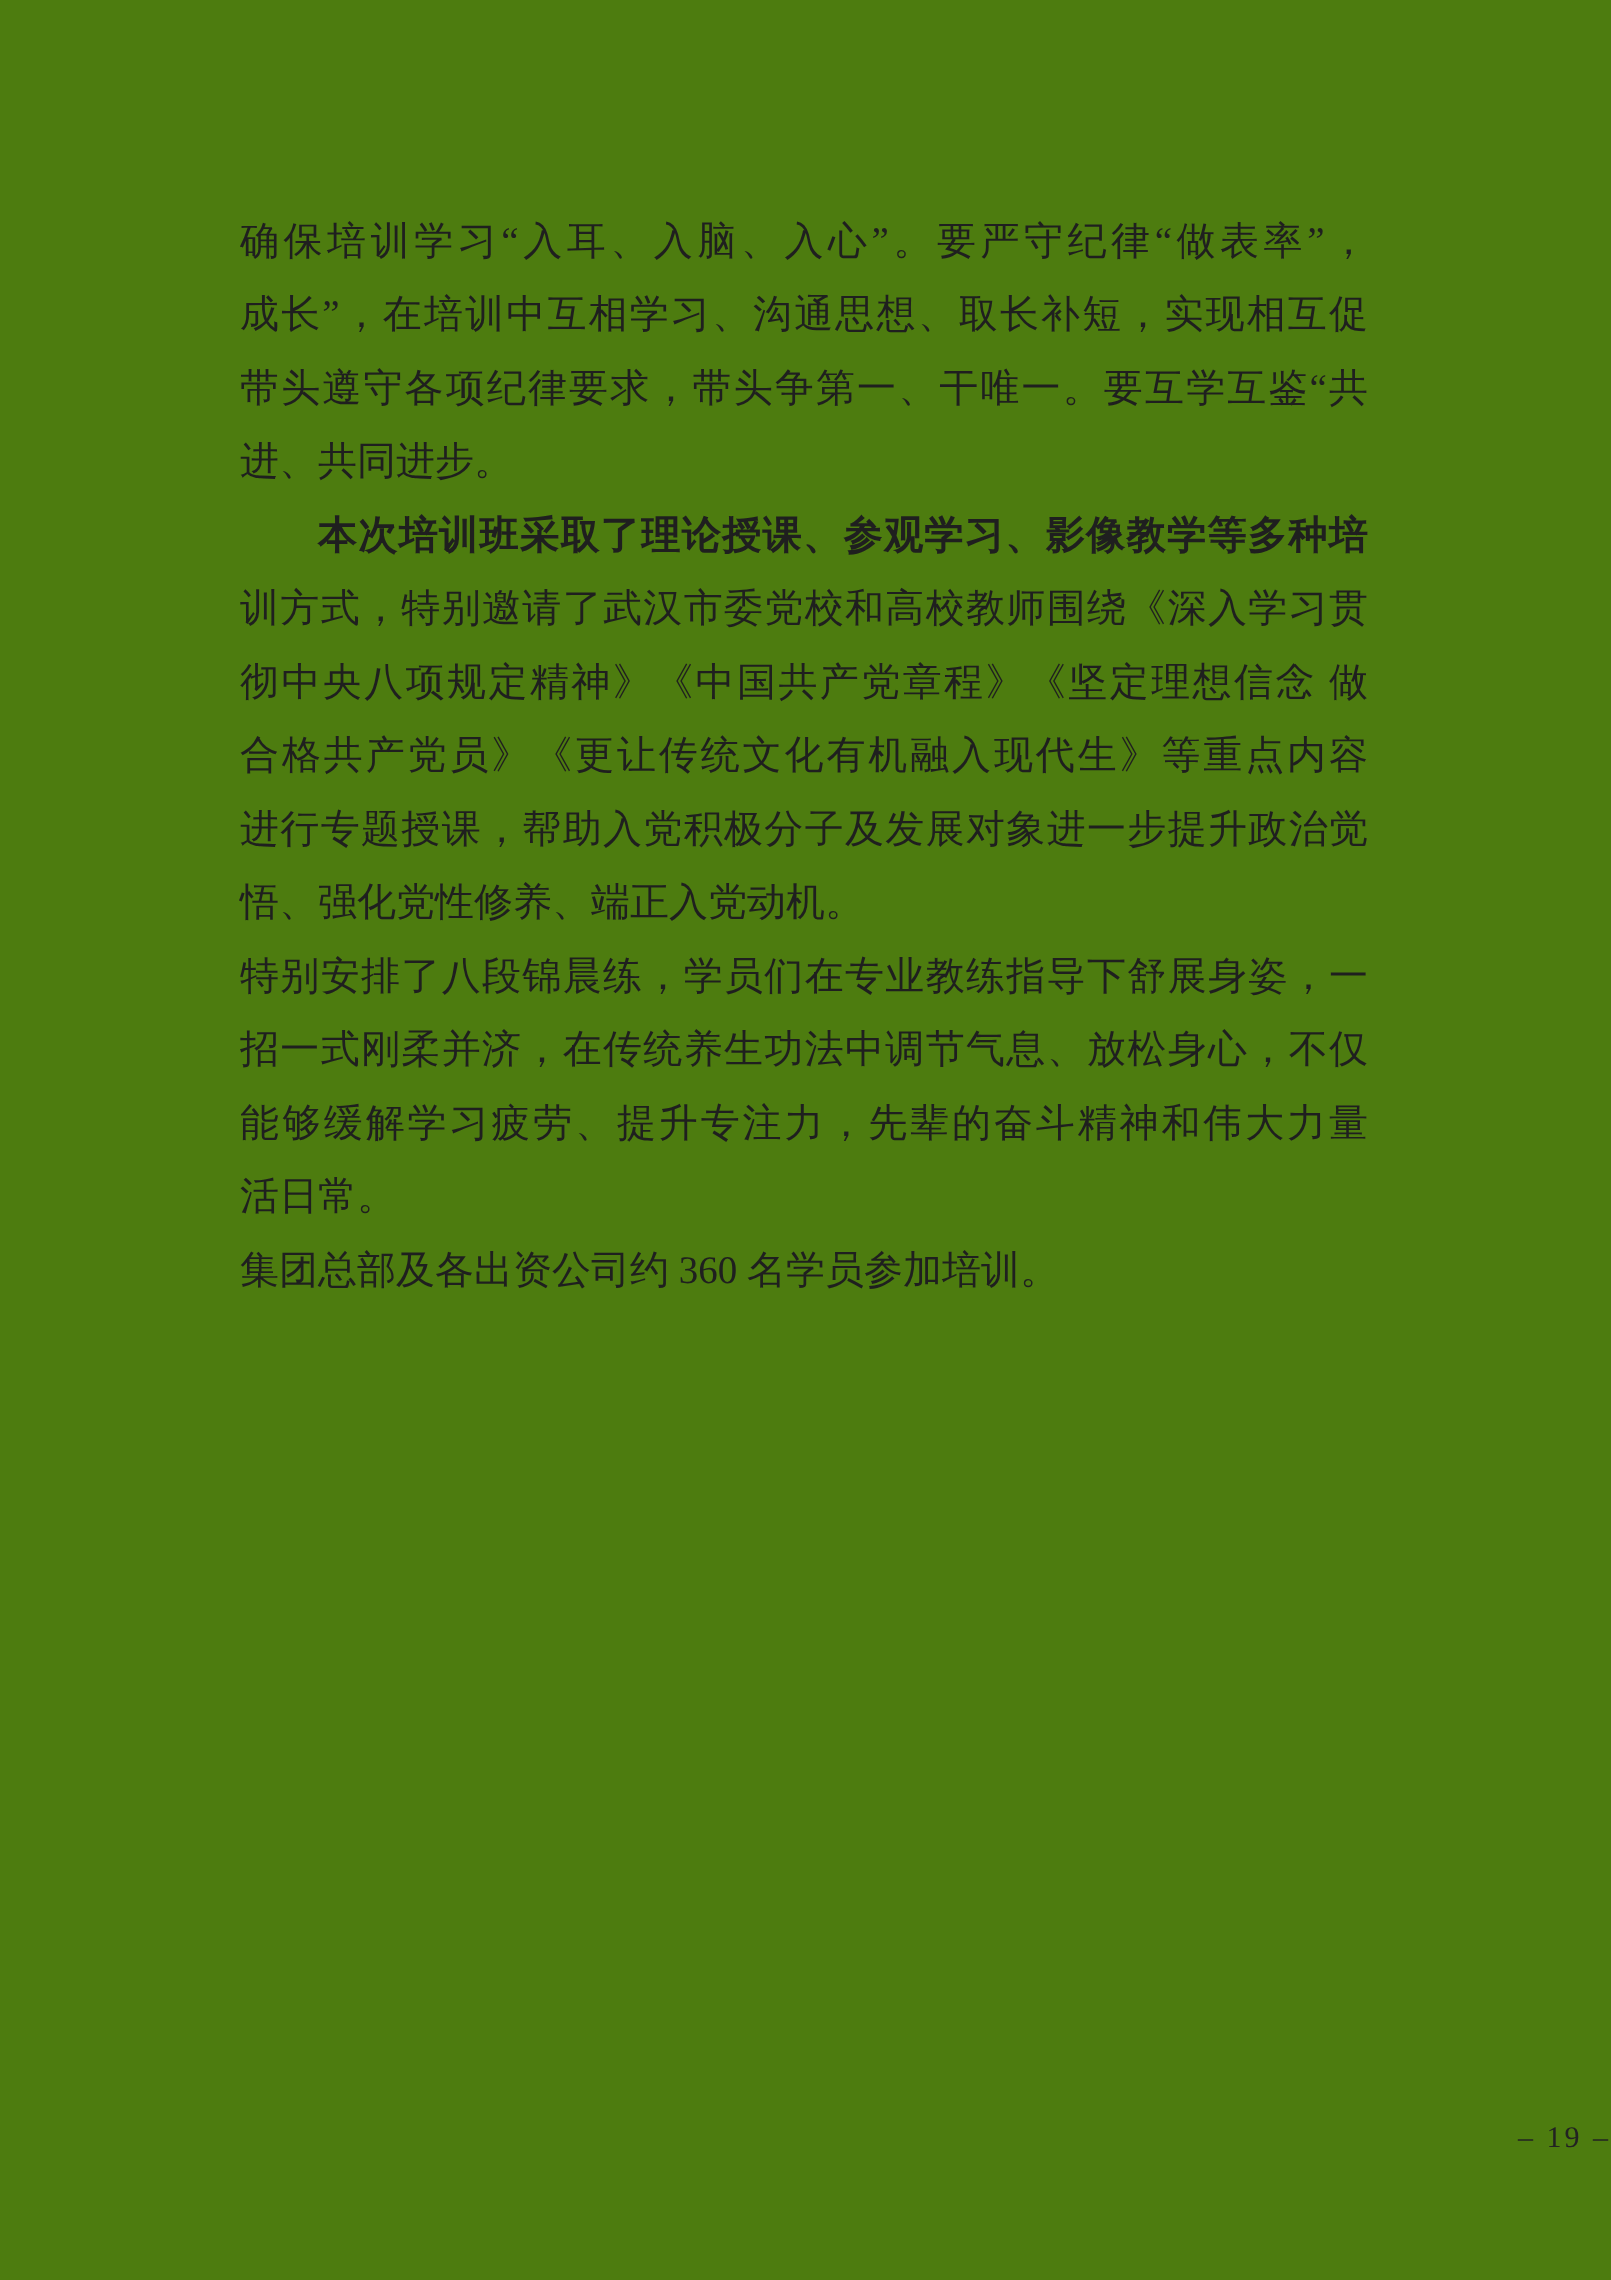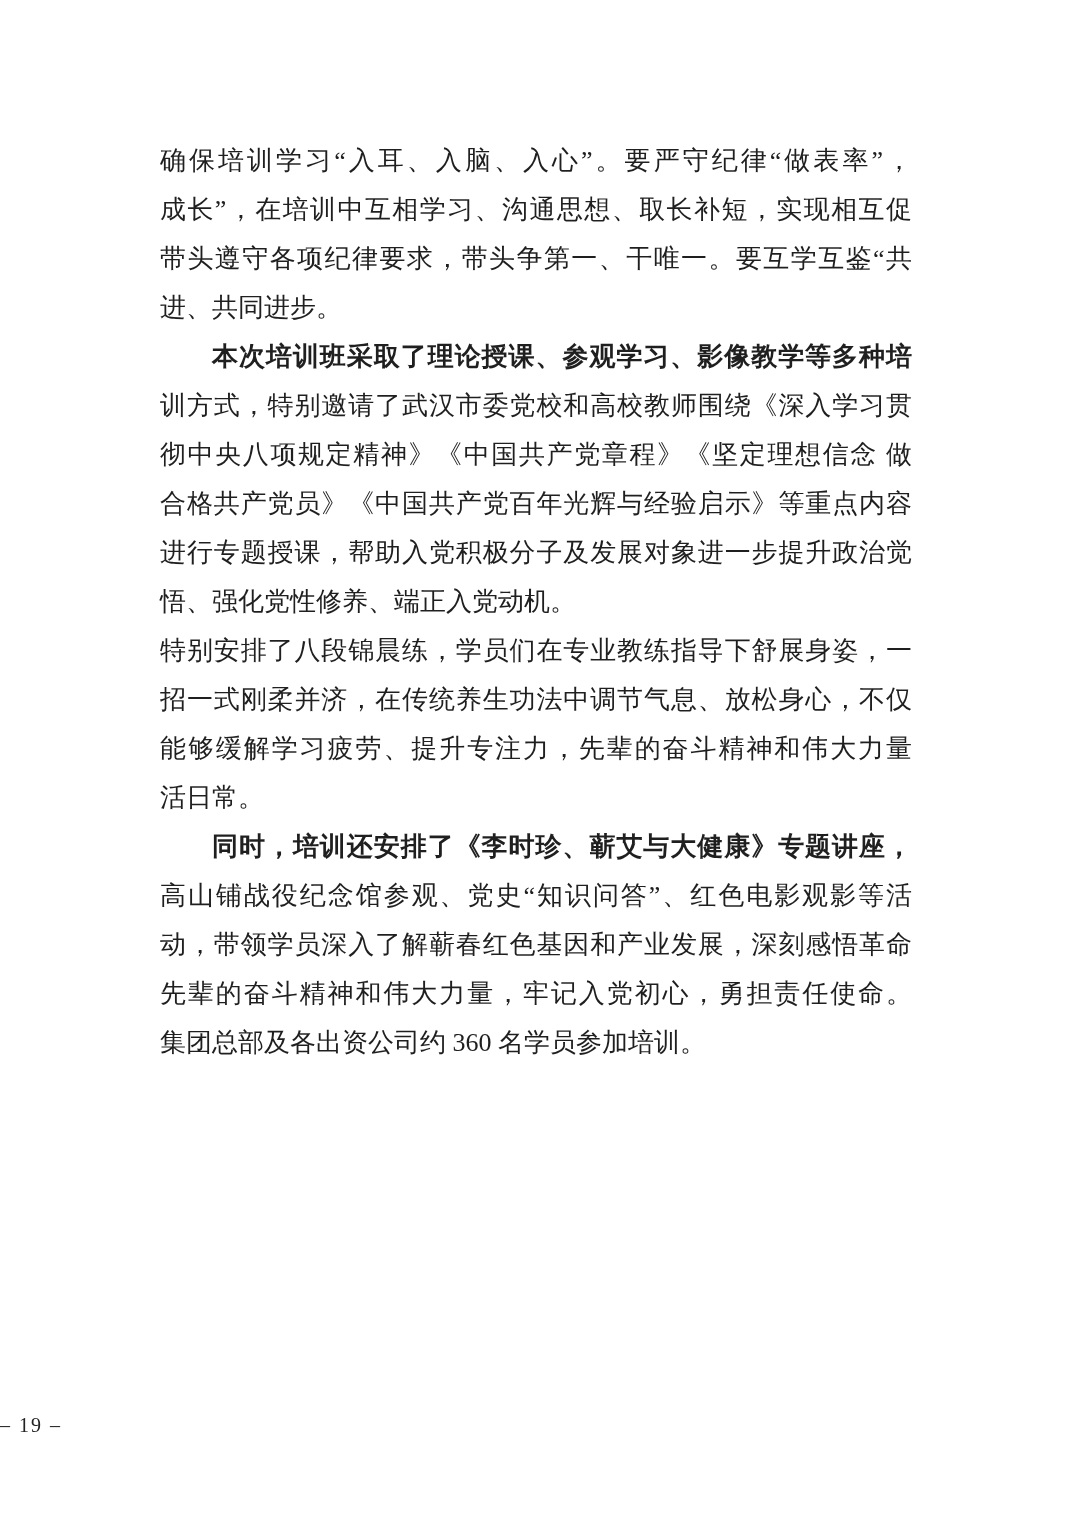--- a/index.html
+++ b/index.html
@@ -1,21 +1,21 @@
 <!DOCTYPE html>
 <html><head>
 <meta charset="utf-8">
 <style>
   html, body { margin: 0; padding: 0; background: #e8e8e8; }
   .page {
     position: relative;
     width: 1074px;
     height: 1520px;
     margin: 0 auto;
-    background: #ffffff;
+    background: #4d7c0f;
     overflow: hidden;
     font-family: "Liberation Serif", "DejaVu Serif", serif;
     color: #1f1f1f;
   }
   .doc-body {
     position: absolute;
     left: 160px;
     top: 136px;
     width: 752px;
   }
@@ -40,21 +40,21 @@
   
   .line.first {
     text-indent: 2em;
     font-weight: bold;
   }
   .footer {
     position: absolute;
     top: 1408px;
     left: 0;
     width: 100%;
-    text-align: left;
+    text-align: right;
     font-size: 20px;
     line-height: 34px;
     letter-spacing: 2px;
     color: #222222;
   }
 </style>
 </head>
 <body>
 
 <div class="page">
@@ -65,38 +65,32 @@
       <div class="line fill">确保培训学习“入耳、入脑、入心”。要严守纪律“做表率”，</div>
       <div class="line fill">成长”，在培训中互相学习、沟通思想、取长补短，实现相互促</div>
       <div class="line fill">带头遵守各项纪律要求，带头争第一、干唯一。要互学互鉴“共</div>
       <div class="line end">进、共同进步。</div>
     </div>
 
     <div class="para">
       <div class="line fill first">本次培训班采取了理论授课、参观学习、影像教学等多种培</div>
       <div class="line fill">训方式，特别邀请了武汉市委党校和高校教师围绕《深入学习贯</div>
       <div class="line fill">彻中央八项规定精神》《中国共产党章程》《坚定理想信念 做</div>
-      <div class="line fill">合格共产党员》《中国共产党百年光辉与经验启示》等重点内容</div>
+      <div class="line fill">合格共产党员》《更让传统文化有机融入现代生》等重点内容</div>
       <div class="line fill">进行专题授课，帮助入党积极分子及发展对象进一步提升政治觉</div>
       <div class="line end">悟、强化党性修养、端正入党动机。</div>
     </div>
 
     <div class="para">
       <div class="line fill">特别安排了八段锦晨练，学员们在专业教练指导下舒展身姿，一</div>
       <div class="line fill">招一式刚柔并济，在传统养生功法中调节气息、放松身心，不仅</div>
       <div class="line fill">能够缓解学习疲劳、提升专注力，先辈的奋斗精神和伟大力量</div>
       <div class="line end">活日常。</div>
     </div>
 
-    <div class="para">
-      <div class="line fill first">同时，培训还安排了《李时珍、蕲艾与大健康》专题讲座，</div>
-      <div class="line fill">高山铺战役纪念馆参观、党史“知识问答”、红色电影观影等活</div>
-      <div class="line fill">动，带领学员深入了解蕲春红色基因和产业发展，深刻感悟革命</div>
-      <div class="line fill">先辈的奋斗精神和伟大力量，牢记入党初心，勇担责任使命。</div>
-    </div>
 
     <div class="para">
       <div class="line end">集团总部及各出资公司约 360 名学员参加培训。</div>
     </div>
 
   </div>
 
   <div class="footer">– 19 –</div>
 
 </div>

